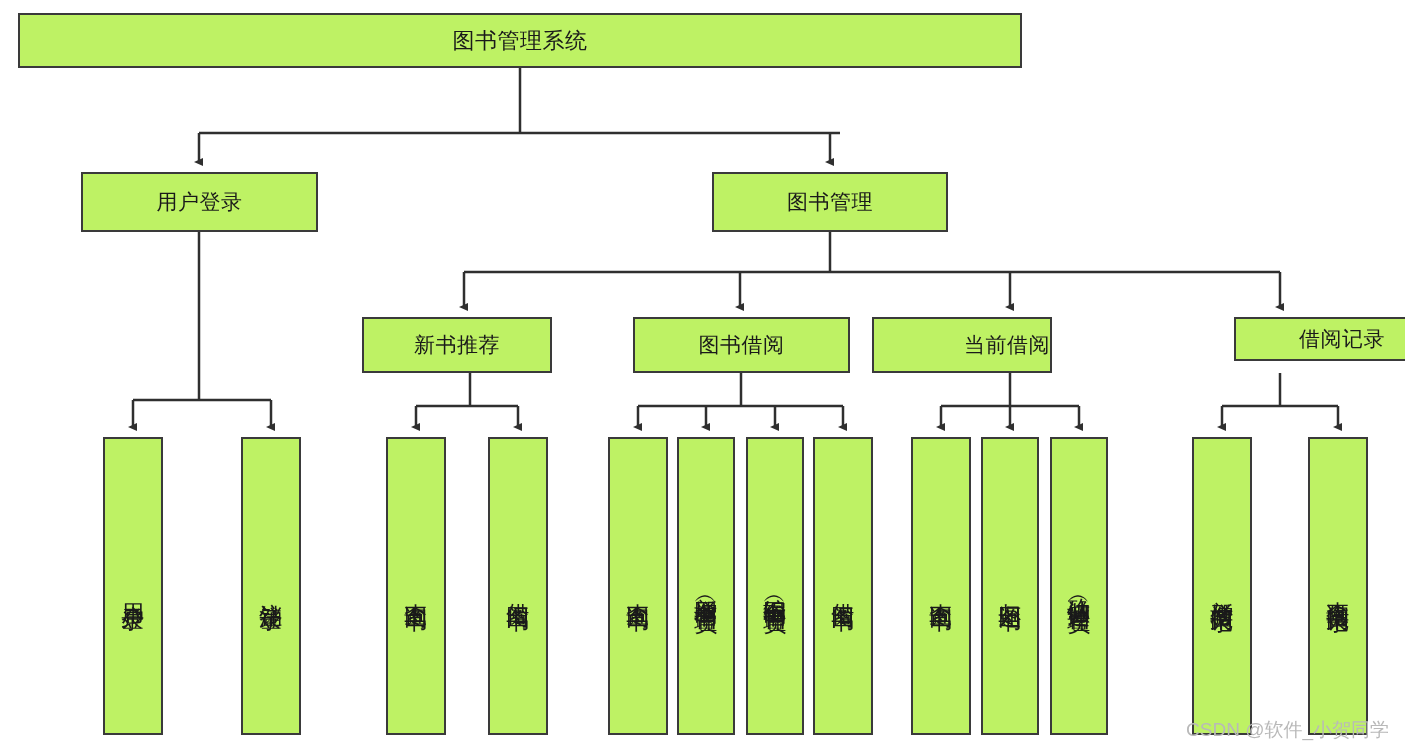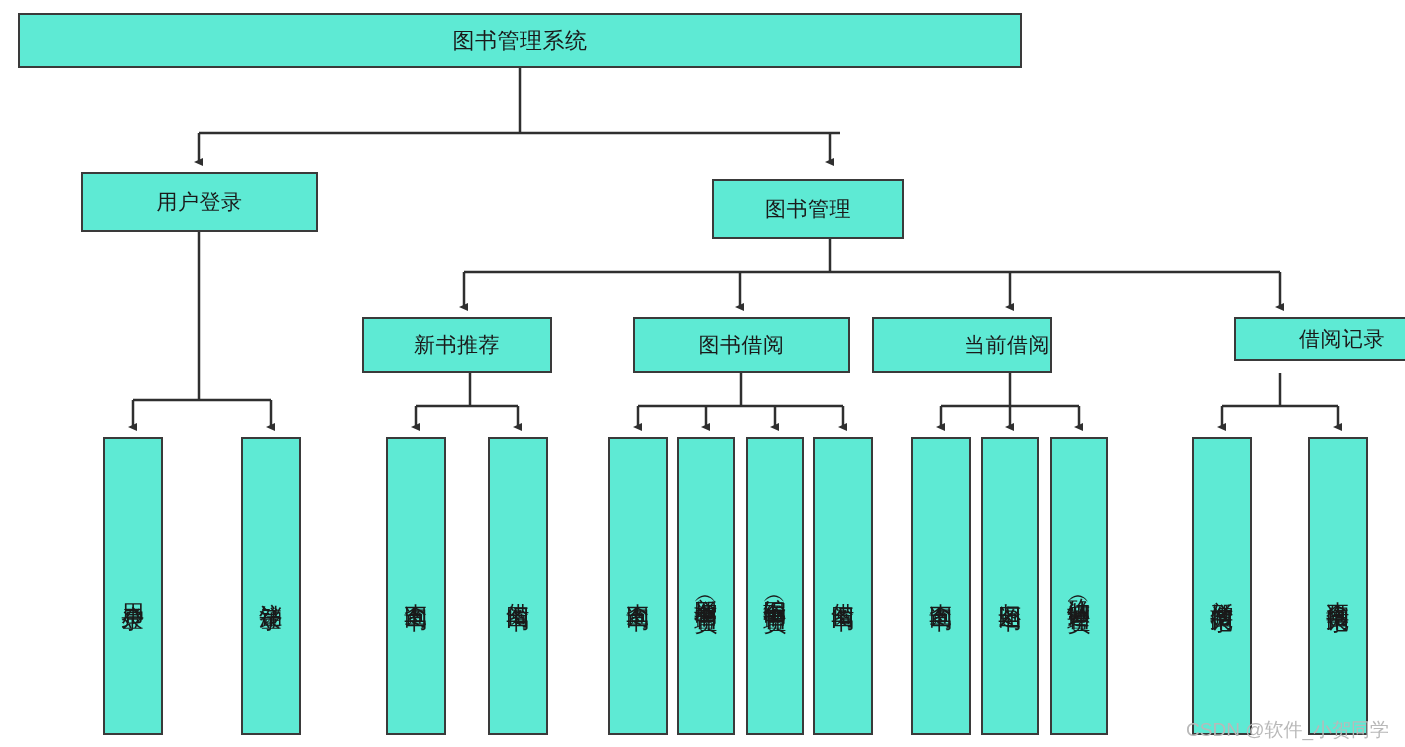--- a/index.html
+++ b/index.html
@@ -21,21 +21,21 @@
     position: absolute;
     left: 0;
     top: 0;
     width: 1405px;
     height: 747px;
     pointer-events: none;
   }
   .node {
     position: absolute;
     box-sizing: border-box;
-    background: #5eead4;
+    background: #bef264;
     border: 2px solid #3a3a3a;
     display: flex;
     align-items: center;
     justify-content: center;
     color: #1b1b1b;
     z-index: 2;
   }
   .node-label {
     font-size: 21px;
     line-height: 1.15;
@@ -130,21 +130,21 @@
     </g>
   </svg>
 
   <div class="node root" style="left:18px; top:13px; width:1004px; height:55px;">
     <span class="node-label">图书管理系统</span>
   </div>
 
   <div class="node" style="left:81px; top:172px; width:237px; height:60px;">
     <span class="node-label">用户登录</span>
   </div>
-  <div class="node" style="left:712px; top:172px; width:192px; height:60px;margin-top:7px;">
+  <div class="node" style="left:712px; top:172px; width:236px; height:60px;">
     <span class="node-label">图书管理</span>
   </div>
 
   <div class="node" style="left:362px; top:317px; width:190px; height:56px;">
     <span class="node-label">新书推荐</span>
   </div>
   <div class="node" style="left:633px; top:317px; width:217px; height:56px;font-family:Liberation Serif, serif;">
     <span class="node-label">图书借阅</span>
   </div>
   <div class="node" style="left:872px; top:317px; width:180px; height:56px;justify-content:flex-end;">

